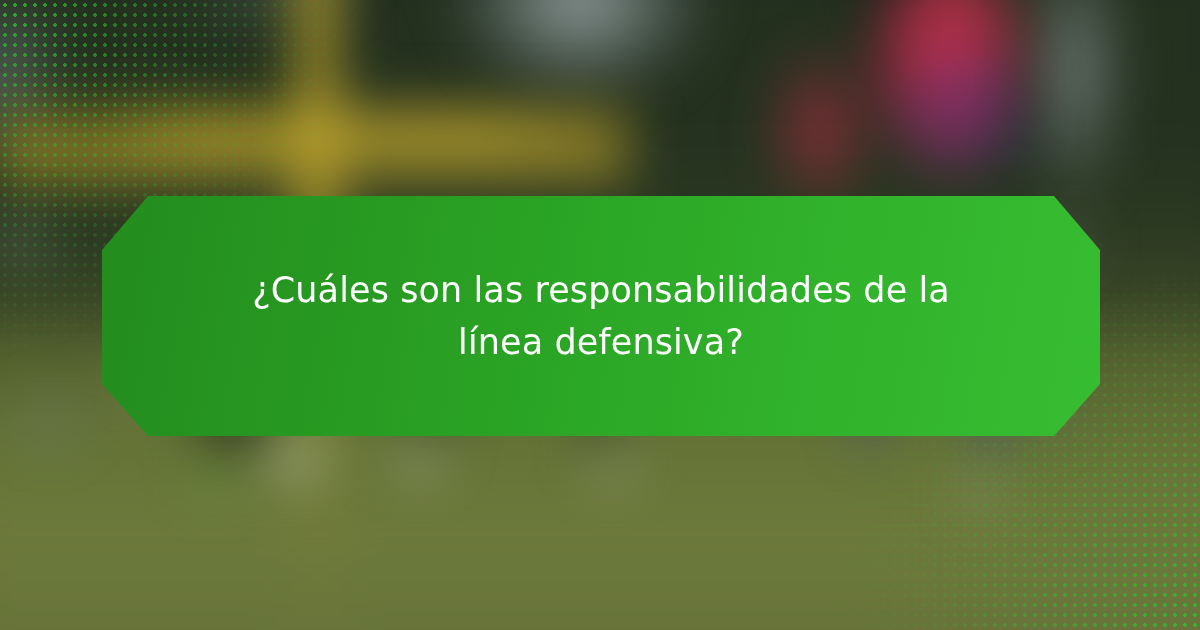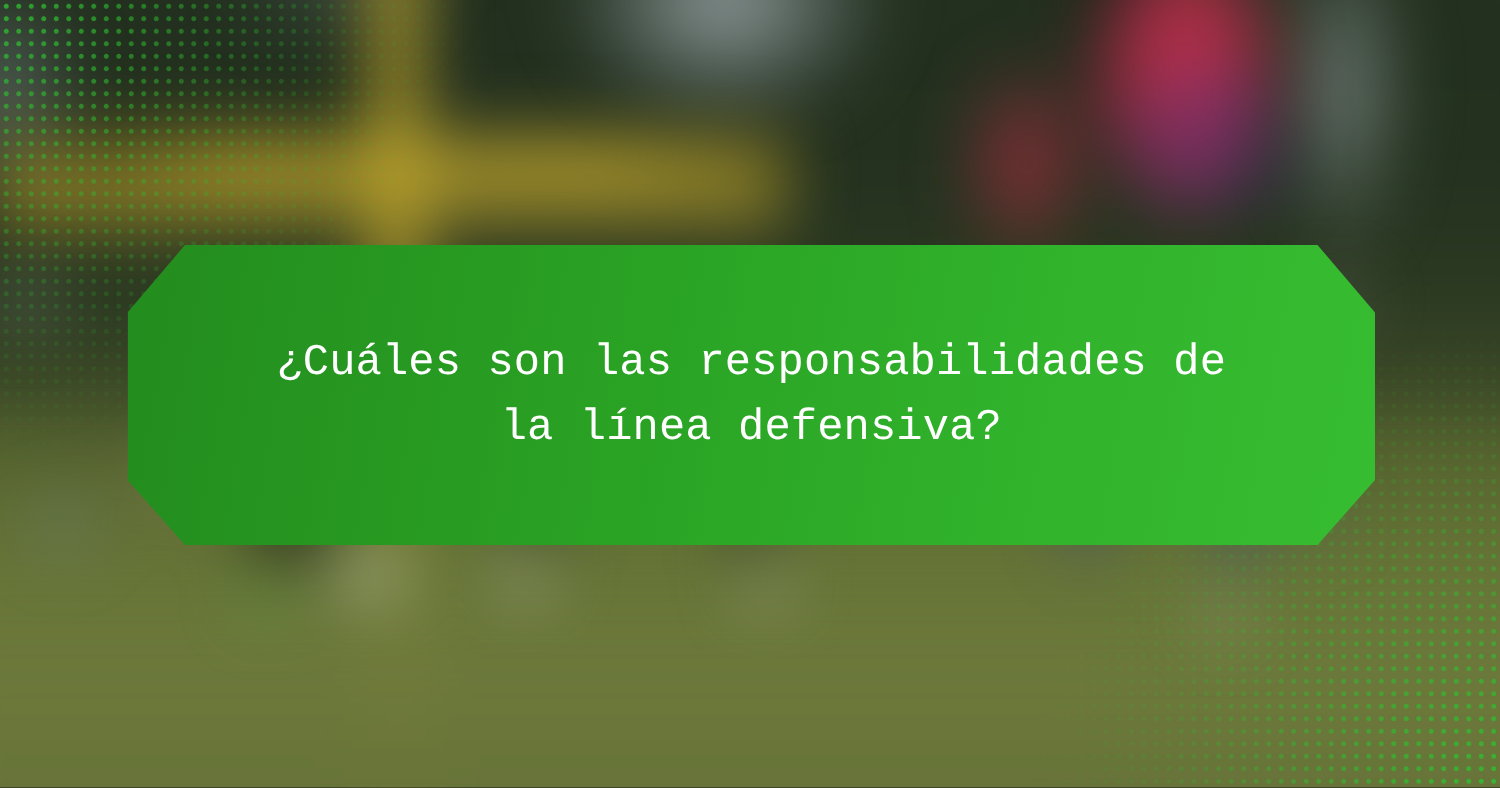--- a/index.html
+++ b/index.html
@@ -155,21 +155,20 @@
     width: 998px;
     height: 240px;
     background: linear-gradient(100deg, #238c1e 0%, #2aa324 42%, #31b32c 72%, #37bd31 100%);
     -webkit-clip-path: polygon(46px 0, calc(100% - 46px) 0, 100% 54px, 100% calc(100% - 52px), calc(100% - 46px) 100%, 46px 100%, 0 calc(100% - 52px), 0 54px);
             clip-path: polygon(46px 0, calc(100% - 46px) 0, 100% 54px, 100% calc(100% - 52px), calc(100% - 46px) 100%, 46px 100%, 0 calc(100% - 52px), 0 54px);
     display: flex;
     align-items: center;
     justify-content: center;
     box-sizing: border-box;
     padding: 10px 70px;
-    font-family: Liberation Mono, monospace;
   }
 
   .banner-title {
     color: #ffffff;
     font-size: 35px;
     line-height: 52px;
     font-weight: 400;
     text-align: center;
     letter-spacing: 0.1px;
     max-width: 790px;

